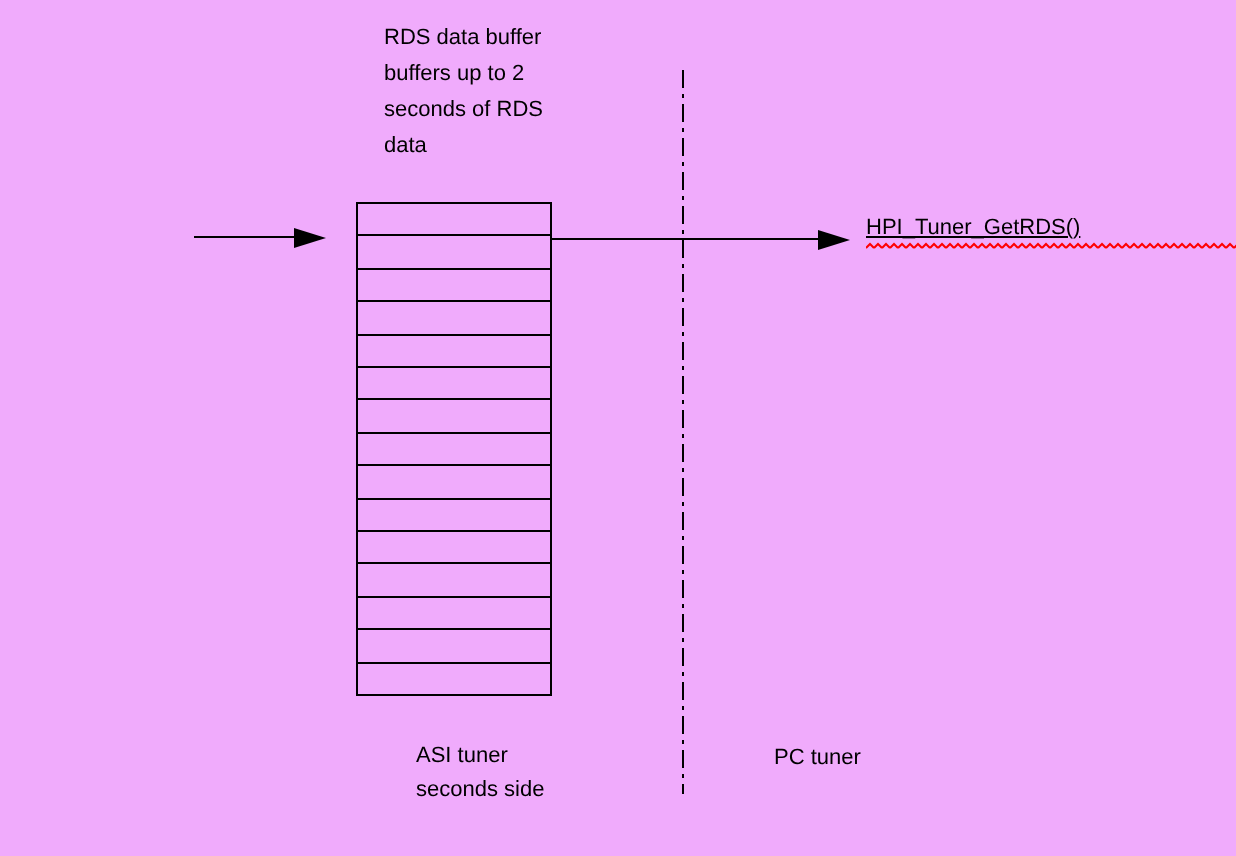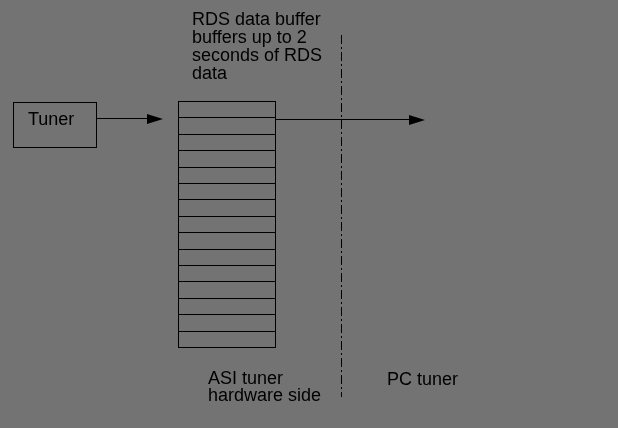--- a/index.html
+++ b/index.html
@@ -1,22 +1,22 @@
 <!DOCTYPE html>
 <html><head>
 <meta charset="utf-8">
 <style>
   html, body { margin: 0; padding: 0; background: #ffffff; }
   .canvas {
     position: relative;
     width: 618px;
     height: 428px;
-    background: #737373;
+    background: #f0abfc;
     font-family: "Liberation Sans", "DejaVu Sans", sans-serif;
-    font-size: 18px;
+    font-size: 11px;
     color: #000000;
     overflow: hidden;
   }
   .label { position: absolute; white-space: pre-line; line-height: 17px; }
   .note { left: 192px; top: 10px; line-height: 18px; }
   .hw-label { left: 208px; top: 370px; }
   .pc-label { left: 387px; top: 371px; }
 
   .tuner-box {
     position: absolute;
@@ -73,23 +73,20 @@
 </head>
 <body>
 
 <div class="canvas">
 
   <div class="label note">RDS data buffer
 buffers up to 2
 seconds of RDS
 data</div>
 
-  <div class="tuner-box">
-    <span>Tuner</span>
-  </div>
 
   <div class="arrow-line line1"></div>
   <div class="arrow-head head1"></div>
 
   <div class="buffer">
       <div class="buffer-row"></div>
       <div class="buffer-row"></div>
       <div class="buffer-row"></div>
       <div class="buffer-row"></div>
       <div class="buffer-row"></div>
@@ -105,19 +102,30 @@
       <div class="buffer-row"></div>
     </div>
 
   <div class="arrow-line line2"></div>
   <div class="arrow-head head2"></div>
 
   <svg class="divider" width="5" height="362">
     <line x1="2.5" y1="0" x2="2.5" y2="362" stroke="#000000" stroke-width="1" stroke-dasharray="9 3 2 3"></line>
   </svg>
 
+  <div class="api">
+    <span class="api-text">HPI_Tuner_GetRDS()</span>
+    <svg class="squiggle" height="4">
+      <defs>
+        <pattern id="zz" width="4" height="4" patternUnits="userSpaceOnUse">
+          <path d="M0 3 L2 1 L4 3" fill="none" stroke="#ff0000" stroke-width="1"></path>
+        </pattern>
+      </defs>
+      <rect width="100%" height="4" fill="url(#zz)"></rect>
+    </svg>
+  </div>
 
   <div class="label hw-label">ASI tuner
-hardware side</div>
+seconds side</div>
 
   <div class="label pc-label">PC tuner</div>
 
 </div>
 
 </body></html>

